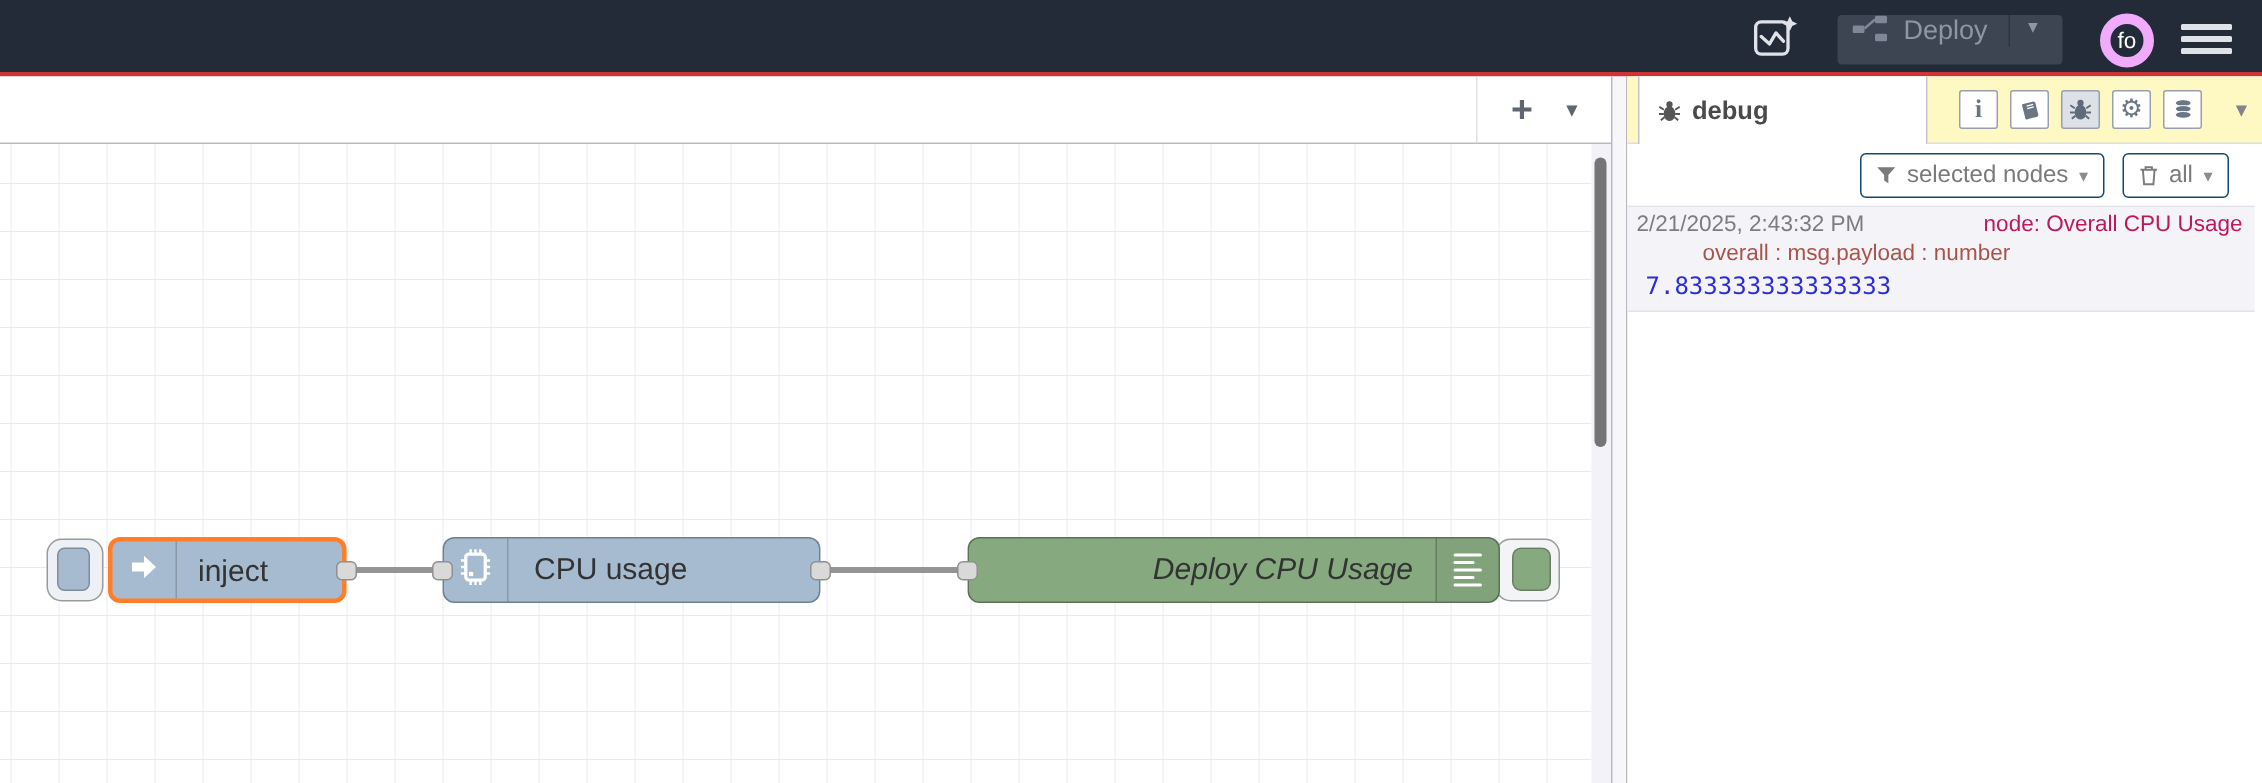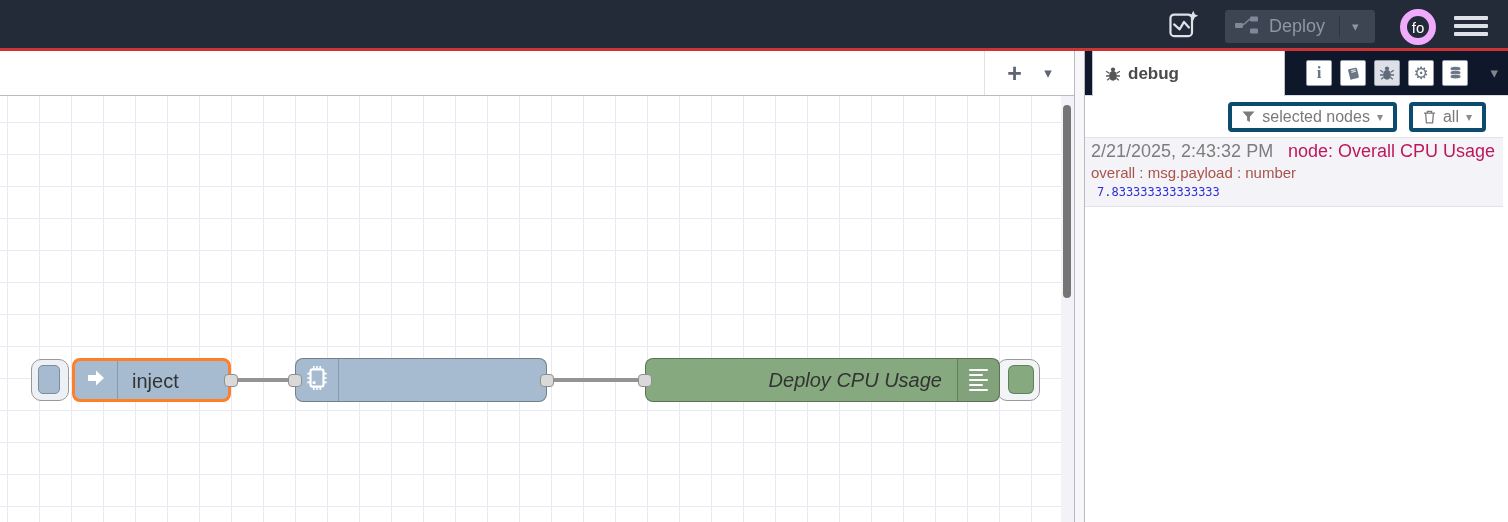--- a/index.html
+++ b/index.html
@@ -7,21 +7,21 @@
               font-family:"Liberation Sans", sans-serif; }
   body { position:relative; }
 
   
   .header { position:absolute; left:0; top:0; width:1508px; height:48px; background:#232a38; }
   .redbar { position:absolute; left:0; top:48px; width:1508px; height:3px; background:#cf3434; }
   .hdr-icon-btn { position:absolute; top:7px; width:36px; height:36px; display:flex;
                   align-items:center; justify-content:center; cursor:pointer; }
   .assistant { left:1166px; }
   .deploy-btn { position:absolute; left:1225px; top:10px; height:33px; width:150px;
-                background:#3d4553; border-radius:3px; display:flex; align-items:center;
+                background:#3d4553; border-radius:3px; display:flex; align-items:flex-start;
                 padding:0 10px; gap:10px; color:#8d96a3; }
   .deploy-label { font-size:18px; }
   .deploy-sep { width:1px; height:21px; background:#2e3542; margin-left:4px; }
   .deploy-caret { font-size:13px; color:#8d96a3; padding:0 2px; }
   .avatar { position:absolute; left:1400px; top:9px; width:36px; height:36px; border-radius:50%;
             border:7px solid #f0abfc; color:#fff; font-size:15px; display:flex;
             align-items:center; justify-content:center; }
   .hamburger { position:absolute; left:1454px; top:16px; width:34px; height:20px;
                display:flex; flex-direction:column; justify-content:space-between; cursor:pointer; }
   .hamburger div { height:4px; background:#dfe3e9; border-radius:1px; }
@@ -74,46 +74,46 @@
                         background:#f2f4f6; border:1.5px solid #9a9a9a; border-radius:10px; z-index:2; cursor:pointer; }
   .debug-toggle-inner { position:absolute; right:5px; top:5px; width:26px; height:29px;
                         background:#87a980; border:1px solid rgba(0,0,0,.25); border-radius:6px; }
 
   .dbg-lines { display:flex; flex-direction:column; gap:2.5px; }
   .dbg-lines div { height:2.6px; background:#fff; border-radius:1px; }
   .dbg-lines .long { width:19px; } .dbg-lines .short { width:14px; }
 
   
   .sidebar { position:absolute; left:1085px; top:51px; width:423px; height:471px; background:#fff; }
-  .sb-header { position:relative; height:45px; border-bottom:1px solid #dcdce2; background:#0f172a; }
+  .sb-header { position:relative; height:45px; border-bottom:1px solid #dcdce2; background:#fef9c3; }
   .sb-tab { position:absolute; left:7px; top:0; height:45px; width:193px; background:#fff;
             border-left:1px solid #c4c4cc; border-right:1px solid #c4c4cc;
             display:flex; align-items:center; gap:7px; padding-left:12px; cursor:pointer; }
   .sb-tab-label { font-size:17px; font-weight:700; color:#4a4a4a; }
   .sb-iconbar { position:absolute; right:40px; top:9px; display:flex; gap:8px; }
   .sb-icon-btn { width:26px; height:26px; border:1px solid #9aa0ab; border-radius:2px; background:#fff;
                  color:#6b7685; display:flex; align-items:center; justify-content:center; cursor:pointer; }
   .sb-icon-btn.active { background:#dde0e6; }
   .info-glyph { font-family:"Liberation Serif", serif; font-weight:700; font-size:17px; }
   .gear-glyph { font-family:"DejaVu Sans", sans-serif; font-size:17px; }
   .sb-caret { position:absolute; right:10px; top:13px; font-size:15px; color:#83838b; cursor:pointer; }
 
   .sb-toolbar { position:relative; height:41px; background:#fff; display:flex; align-items:center;
                 justify-content:flex-end; gap:12px; padding-right:22px; }
-  .sb-drop { height:30px; border:4px solid #0c4a6e; border-radius:4px; background:#fff; color:#7a7a7a;
+  .sb-drop { height:30px; border:1px solid #0c4a6e; border-radius:4px; background:#fff; color:#7a7a7a;
              font-size:16px; display:inline-flex; align-items:center; gap:7px; padding:0 10px; cursor:pointer; }
   .sb-drop .dcaret { font-size:12px; color:#8a8a90; }
 
   .dbg-msg { margin-right:5px; background:#f4f4f8; border-top:1px solid #e2e2e8;
              border-bottom:1px solid #e2e2e8; padding:3px 8px 7px 6px; }
-  .dbg-meta { display:flex; justify-content:space-between; font-size:18px; }
+  .dbg-meta { display:flex; justify-content:space-between; font-size:15px; }
   .dbg-time { color:#7d7d7d; }
   .dbg-source { color:#be185d; }
-  .dbg-prop { margin-top:2px; font-size:15px; color:#a9534b; }
-  .dbg-value { margin-top:4px; padding-left:6px; font-size:12px; color:#2c2cd8;
+  .dbg-prop { margin-top:2px; font-size:15px; color:#a9534b;margin-left:44px; }
+  .dbg-value { margin-top:4px; padding-left:6px; font-size:16px; color:#2c2cd8;
                font-family:"DejaVu Sans Mono", monospace; }
 </style>
 </head>
 <body>
 
 <div class="header">
   <div class="hdr-icon-btn assistant">
     <svg width="32" height="32" viewBox="0 0 26 26" fill="none" stroke="#dfe3e9" stroke-width="1.8" stroke-linecap="round" stroke-linejoin="round">
       <rect x="2" y="4.5" width="17.5" height="17.5" rx="3"></rect>
       <path d="M5 12.5 L9.5 16.5 L13 10.5 L17 15"></path>
@@ -176,20 +176,21 @@
 <div class="node node-cpu">
   <div class="icon-region-l">
     <span>
       <svg width="24" height="26" viewBox="0 0 22 24" fill="none" stroke="#ffffff" stroke-width="2">
         <rect x="5" y="4" width="12" height="16" rx="2"></rect>
         <path d="M8 1 v3 M11 1 v3 M14 1 v3 M8 20 v3 M11 20 v3 M14 20 v3 M2 8 h3 M2 12 h3 M2 16 h3 M17 8 h3 M17 12 h3 M17 16 h3" stroke-width="1.5"></path>
         <rect x="7" y="15" width="2.6" height="2.6" fill="#ffffff" stroke="none"></rect>
       </svg>
     </span>
   </div>
+  <span class="node-label">CPU usage</span>
 </div>
 <div class="port" style="left:540px; top:374px;"></div>
 
 <div class="port" style="left:638px; top:374px;"></div>
 <div class="debug-toggle-outer">
   <div class="debug-toggle-inner"></div>
 </div>
 <div class="node node-debug">
   <span class="node-label">Deploy CPU Usage</span>
   <div class="icon-region-r">

